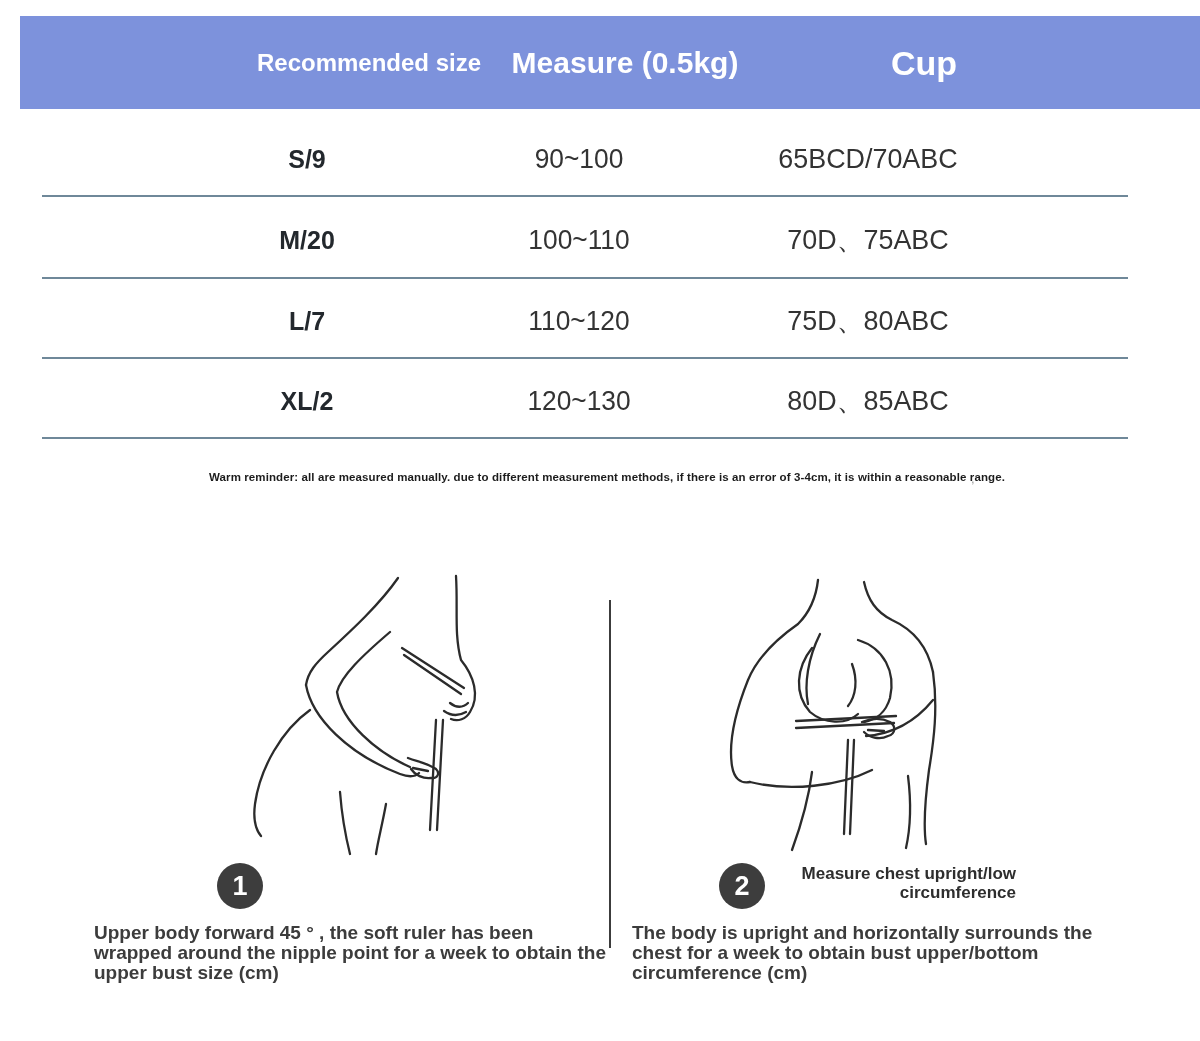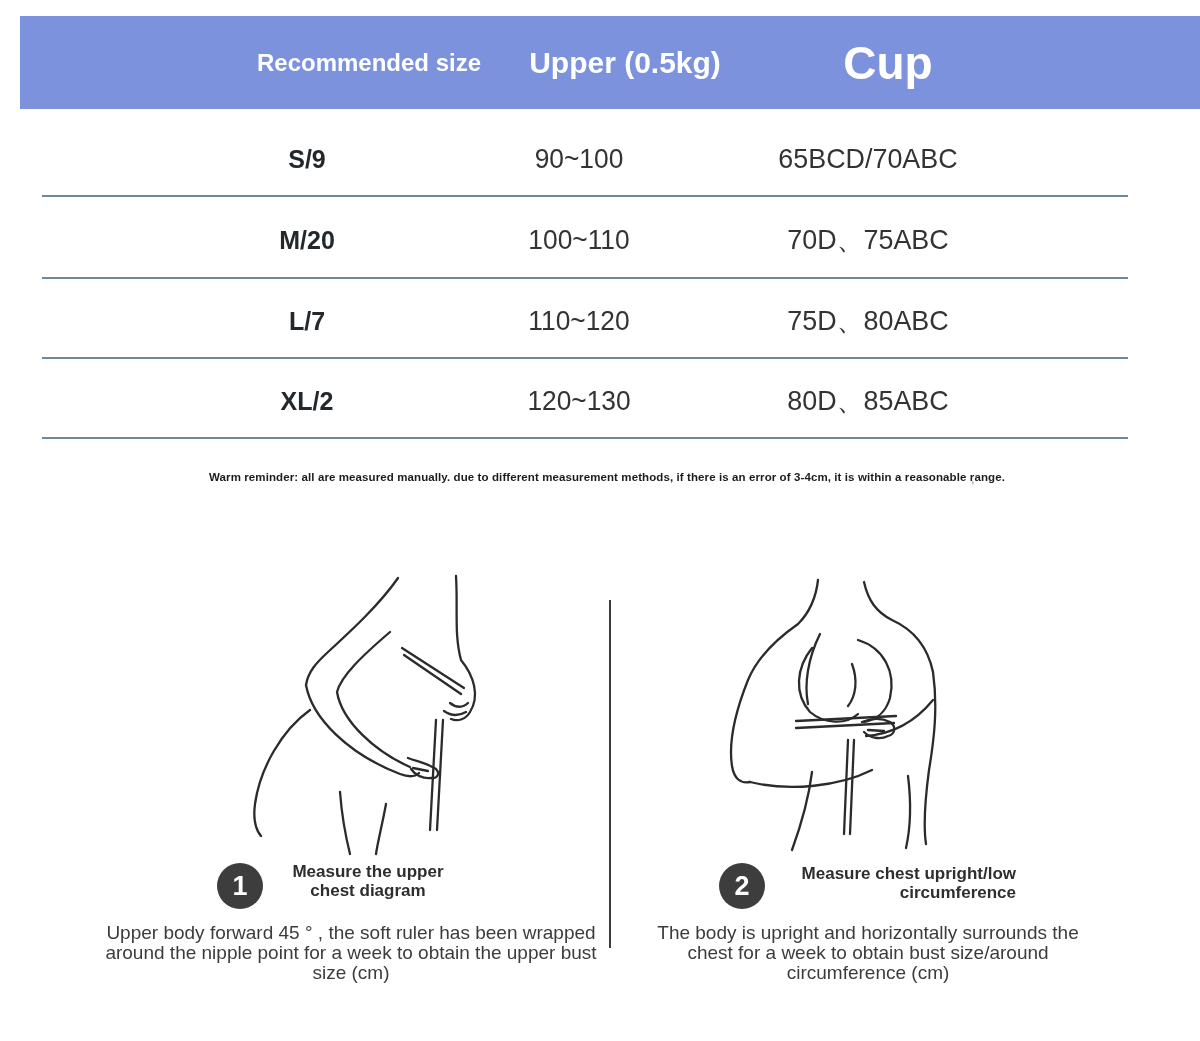--- a/index.html
+++ b/index.html
@@ -22,21 +22,21 @@
   .hlabel {
     position: absolute;
     top: 50%;
     transform: translate(-50%, -50%);
     color: #ffffff;
     font-weight: bold;
     white-space: nowrap;
   }
   .hlabel.h1 { left: 349px; font-size: 24px; }
   .hlabel.h2 { left: 605px; font-size: 30px; }
-  .hlabel.h3 { left: 868px; font-size: 46px; }
+  .hlabel.h3 { left: 904px; font-size: 34px; }
   
   .cell {
     position: absolute;
     transform: translate(-50%, -50%);
     white-space: nowrap;
     color: #333333;
   }
   .cell.size { left: 307px; font-weight: bold; font-size: 25px; color: #23282d; }
   .cell.weight { left: 579px; font-size: 28px; transform: translate(-50%,-50%) scaleX(0.94); }
   .cell.cup { left: 868px; font-size: 28px; transform: translate(-50%,-50%) scaleX(0.96); }
@@ -98,37 +98,37 @@
     position: absolute;
     font-weight: bold;
     font-size: 17px;
     line-height: 19px;
     color: #2e2e2e;
   }
   .title1 { left: 268px; top: 862px; width: 200px; text-align: center; }
   .title2 { left: 790px; top: 864px; width: 226px; text-align: right; }
   .step-body {
     position: absolute;
-    font-weight: normal;
+    font-weight: bold;
     font-size: 19px;
     line-height: 20px;
     color: #3c3c3c;
-    text-align: center;
+    text-align: left;
   }
   .body1 { left: 94px;  top: 923px; width: 514px; }
   .body2 { left: 632px; top: 923px; width: 472px; }
 </style>
 </head>
 <body>
 
 <div class="sheet">
 
   <div class="header-bar">
     <span class="hlabel h1">Recommended size</span>
-    <span class="hlabel h2">Upper (0.5kg)</span>
+    <span class="hlabel h2">Measure (0.5kg)</span>
     <span class="hlabel h3">Cup</span>
   </div>
 
   <span class="cell size r1">S/9</span>
   <span class="cell weight r1">90~100</span>
   <span class="cell cup r1">65BCD/70ABC</span>
 
   <span class="cell size r2">M/20</span>
   <span class="cell weight r2">100~110</span>
   <span class="cell cup r2">70D、75ABC</span>
@@ -185,22 +185,21 @@
     <path d="M208,204 C212,236 210,258 206,276"></path>
     <path d="M148,168 L144,262"></path>
     <path d="M154,168 L150,262"></path>
   </svg>
 
   <div class="vline"></div>
 
   <div class="step-badge badge1">
     <span>1</span>
   </div>
-  <div class="step-title title1">Measure the upper chest diagram</div>
   <div class="step-body body1">Upper body forward 45 ° , the soft ruler has been wrapped around the nipple point for a week to obtain the upper bust size (cm)</div>
 
   <div class="step-badge badge2">
     <span>2</span>
   </div>
   <div class="step-title title2">Measure chest upright/low circumference</div>
-  <div class="step-body body2">The body is upright and horizontally surrounds the chest for a week to obtain bust size/around circumference (cm)</div>
+  <div class="step-body body2">The body is upright and horizontally surrounds the chest for a week to obtain bust upper/bottom circumference (cm)</div>
 
 </div>
 
 </body></html>

